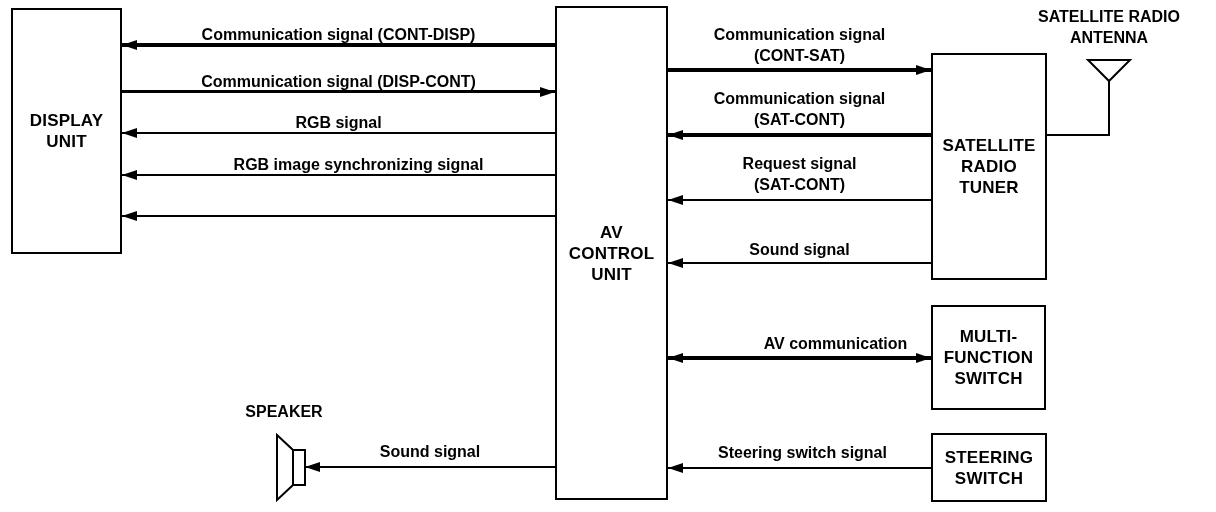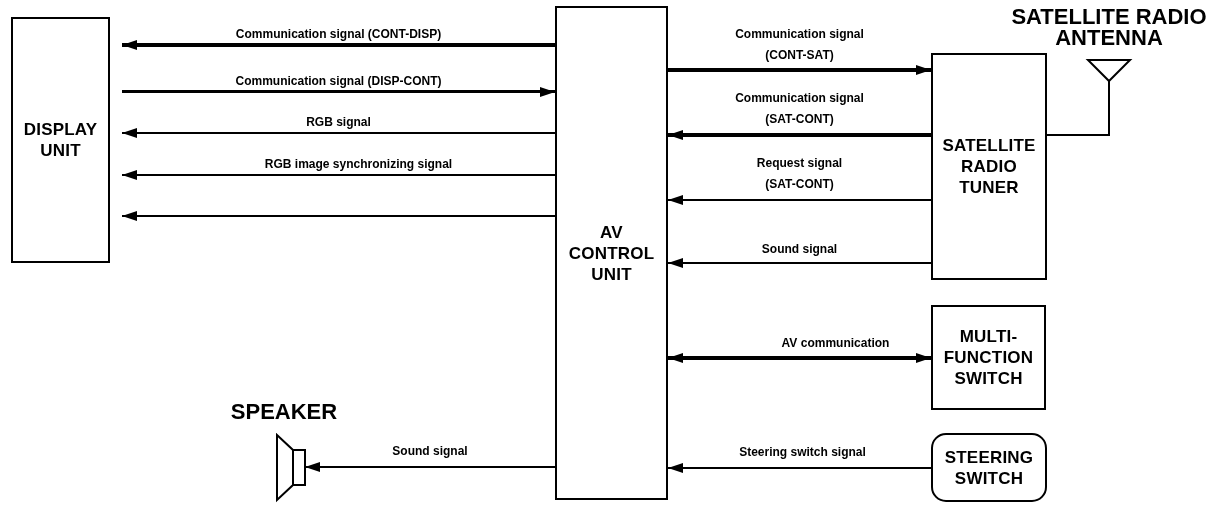--- a/index.html
+++ b/index.html
@@ -10,53 +10,53 @@
   }
   .box {
     position:absolute; box-sizing:border-box;
     border:2px solid #000; background:#fff;
     display:flex; align-items:center; justify-content:center;
     text-align:center; font-weight:bold; font-size:17px; line-height:21px;
     white-space:pre-line; letter-spacing:0.2px;
   }
   .sig {
     position:absolute; text-align:center; font-weight:bold;
-    font-size:12px; line-height:21px; white-space:pre-line;
+    font-size:16px; line-height:21px; white-space:pre-line;
   }
   .caption {
     position:absolute; text-align:center; font-weight:bold;
-    font-size:22px; line-height:21px; white-space:pre-line;
+    font-size:16px; line-height:21px; white-space:pre-line;
   }
   .line { position:absolute; background:#000; }
   .ah { position:absolute; width:0; height:0; }
   .ah-l { border-top:5px solid transparent; border-bottom:5px solid transparent; border-right:15px solid #000; }
   .ah-r { border-top:5px solid transparent; border-bottom:5px solid transparent; border-left:15px solid #000; }
   svg { display:block; }
 </style>
 </head>
 <body>
 
 <div id="stage">
 
-  <div class="box" style="left:11px; top:17px; width:99px; height:246px;">DISPLAY
+  <div class="box" style="left:11px; top:8px; width:111px; height:246px;">DISPLAY
 UNIT</div>
 
   <div class="box" style="left:555px; top:6px; width:113px; height:494px;">AV
 CONTROL
 UNIT</div>
 
   <div class="box" style="left:931px; top:53px; width:116px; height:227px;">SATELLITE
 RADIO
 TUNER</div>
 
   <div class="box" style="left:931px; top:305px; width:115px; height:105px;">MULTI-
 FUNCTION
 SWITCH</div>
 
-  <div class="box" style="left:931px; top:433px; width:116px; height:69px;border-radius:15px;">STEERING
+  <div class="box" style="left:931px; top:433px; width:116px; height:69px;">STEERING
 SWITCH</div>
 
   <div class="caption" style="left:1009px; top:6px; width:200px;">SATELLITE RADIO
 ANTENNA</div>
   <svg style="position:absolute; left:1045px; top:56px;" width="90" height="82" viewBox="0 0 90 82">
     <line x1="64" y1="6" x2="64" y2="79" stroke="#000" stroke-width="2"></line>
     <polygon points="43,4 85,4 64,25" fill="#ffffff" stroke="#000" stroke-width="2"></polygon>
     <line x1="2" y1="79" x2="65" y2="79" stroke="#000" stroke-width="2"></line>
   </svg>
 

